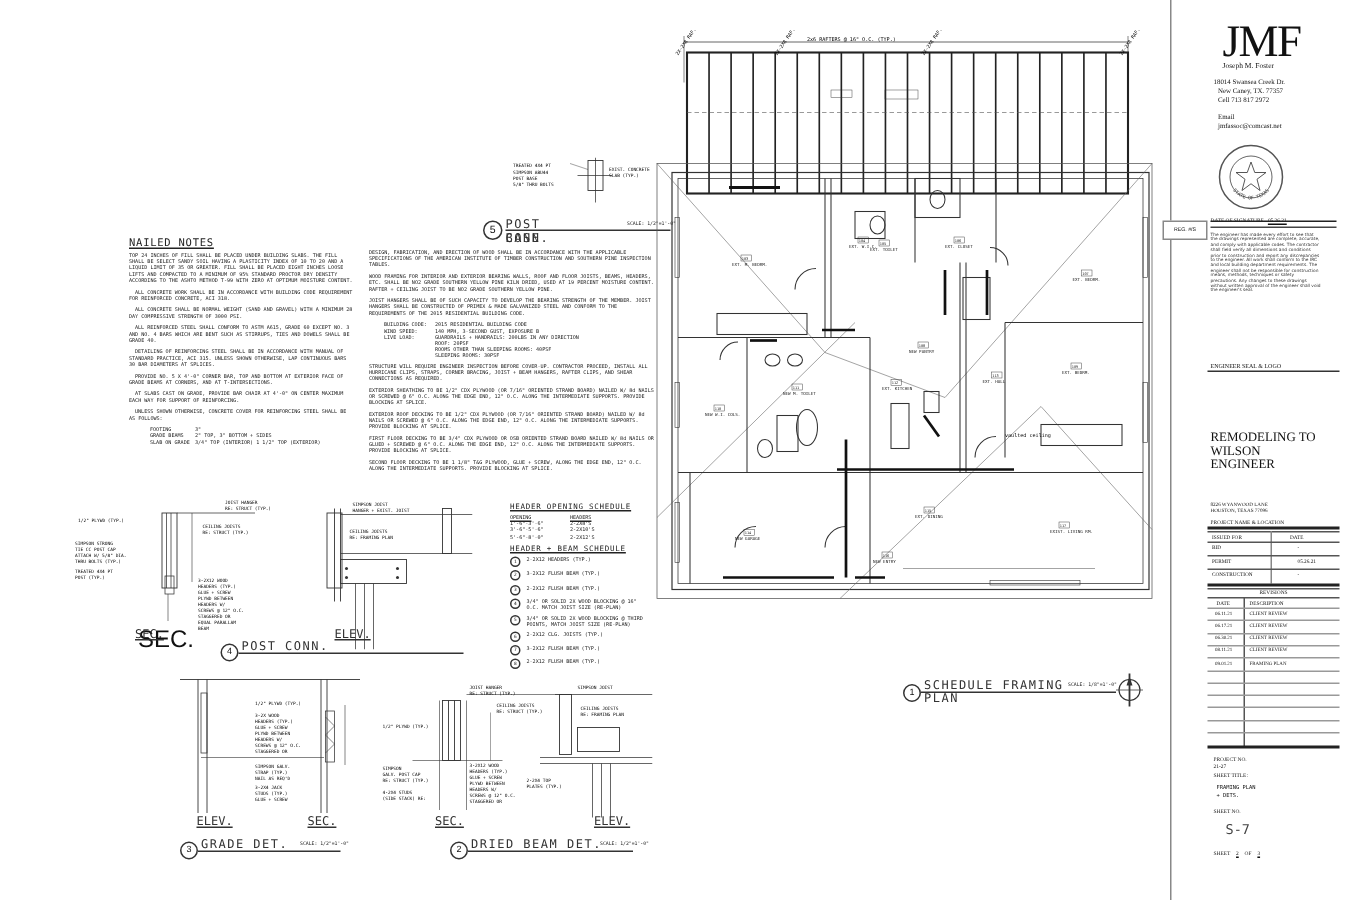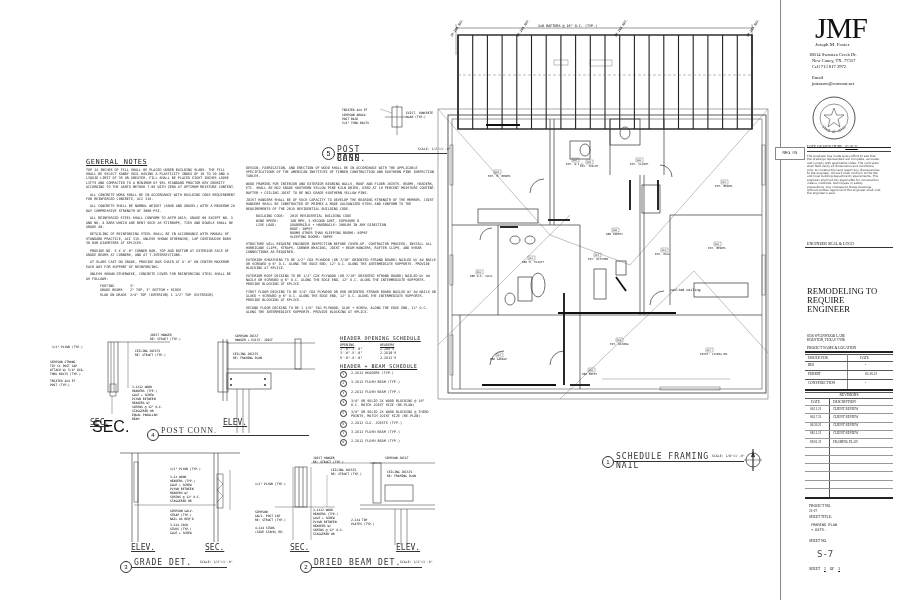--- a/index.html
+++ b/index.html
@@ -11,21 +11,21 @@
   .serif{font-family:"Liberation Serif",serif;}
   .tb-line{position:absolute;left:0;right:0;border-top:1px solid #555;}
   .tb-thick{position:absolute;left:0;right:0;border-top:2px solid #222;}
   svg text{font-family:"DejaVu Sans Mono",monospace;}
   .detail-title{font-family:"DejaVu Sans Mono",monospace;font-size:8px;color:#333;letter-spacing:1px;}
 </style>
 </head>
 <body>
 
 <div class="abs" style="left:86px;top:158px;width:150px;">
-  <div class="hdr" style="font-size:7px;margin-bottom:2px;">GENERAL NOTES</div>
+  <div class="hdr" style="font-size:7px;margin-bottom:2px;">NAILED NOTES</div>
   <div id="gn-paras">
       <div class="note" style="margin-bottom:3.5px;text-indent:0px;">TOP 24 INCHES OF FILL SHALL BE PLACED UNDER BUILDING SLABS. THE FILL SHALL BE SELECT SANDY SOIL HAVING A PLASTICITY INDEX OF 10 TO 20 AND A LIQUID LIMIT OF 35 OR GREATER. FILL SHALL BE PLACED EIGHT INCHES LOOSE LIFTS AND COMPACTED TO A MINIMUM OF 95% STANDARD PROCTOR DRY DENSITY ACCORDING TO THE ASHTO METHOD T-99 WITH ZERO AT OPTIMUM MOISTURE CONTENT.</div>
       <div class="note" style="margin-bottom:3.5px;text-indent:4px;">ALL CONCRETE WORK SHALL BE IN ACCORDANCE WITH BUILDING CODE REQUIREMENT FOR REINFORCED CONCRETE, ACI 318.</div>
       <div class="note" style="margin-bottom:3.5px;text-indent:4px;">ALL CONCRETE SHALL BE NORMAL WEIGHT (SAND AND GRAVEL) WITH A MINIMUM 28 DAY COMPRESSIVE STRENGTH OF 3000 PSI.</div>
       <div class="note" style="margin-bottom:3.5px;text-indent:4px;">ALL REINFORCED STEEL SHALL CONFORM TO ASTM A615, GRADE 60 EXCEPT NO. 3 AND NO. 4 BARS WHICH ARE BENT SUCH AS STIRRUPS, TIES AND DOWELS SHALL BE GRADE 40.</div>
       <div class="note" style="margin-bottom:3.5px;text-indent:4px;">DETAILING OF REINFORCING STEEL SHALL BE IN ACCORDANCE WITH MANUAL OF STANDARD PRACTICE, ACI 315. UNLESS SHOWN OTHERWISE, LAP CONTINUOUS BARS 30 BAR DIAMETERS AT SPLICES.</div>
       <div class="note" style="margin-bottom:3.5px;text-indent:4px;">PROVIDE NO. 5 X 4'-0" CORNER BAR, TOP AND BOTTOM AT EXTERIOR FACE OF GRADE BEAMS AT CORNERS, AND AT T-INTERSECTIONS.</div>
       <div class="note" style="margin-bottom:3.5px;text-indent:4px;">AT SLABS CAST ON GRADE, PROVIDE BAR CHAIR AT 4'-0" ON CENTER MAXIMUM EACH WAY FOR SUPPORT OF REINFORCING.</div>
       <div class="note" style="margin-bottom:3.5px;text-indent:4px;">UNLESS SHOWN OTHERWISE, CONCRETE COVER FOR REINFORCING STEEL SHALL BE AS FOLLOWS:</div>
     </div>
@@ -160,21 +160,21 @@
   <text x="20" y="4" font-size="3">SIMPSON JOIST</text>
   <text x="20" y="8" font-size="3">HANGER + EXIST. JOIST</text>
   <text x="18" y="22" font-size="3">CEILING JOISTS</text>
   <text x="18" y="26" font-size="3">RE: FRAMING PLAN</text>
 </svg>
 <div class="abs" style="left:223px;top:418px;font-size:8px;font-family:'DejaVu Sans Mono',monospace;color:#333;text-decoration:underline;">ELEV.</div>
 <div class="abs" style="left:90px;top:418px;font-size:8px;font-family:'DejaVu Sans Mono',monospace;color:#333;text-decoration:underline;">SEC.</div>
 
 <div class="abs" style="left:147px;top:429px;width:200px;height:14px;">
   <span class="abs" style="left:0;top:0;width:10px;height:10px;border:1px solid #333;border-radius:50%;font-size:6px;text-align:center;line-height:10px;">4</span>
-  <span class="abs detail-title" style="left:14px;top:-3px;white-space:nowrap;font-family:Liberation Serif, serif;">POST CONN.</span>
+  <span class="abs detail-title" style="left:14px;top:-3px;white-space:nowrap;">POST CONN.</span>
   <div class="abs" style="left:12px;top:6px;width:150px;border-top:1px solid #333;"></div>
 </div>
 
 <div class="abs" style="left:340px;top:335px;width:110px;">
   <div class="hdr" style="font-size:5px;">HEADER OPENING SCHEDULE</div>
   <div id="hos-table" style="margin-top:2px;">
       <div class="note" style="display:flex;text-decoration:underline;">
         <span style="width:40px;">OPENING</span>
         <span>HEADERS</span>
       </div>
@@ -471,21 +471,21 @@
       <rect x="276" y="333" width="7" height="4" fill="none" stroke="#333" stroke-width="0.3"></rect>
       <text x="276.5" y="336" font-size="2.4">117</text>
       <text x="270" y="340">EXIST. LIVING RM.</text>
     </g>
   <text x="240" y="276" font-size="3.4" id="vaulted-note">vaulted ceiling</text>
 </svg>
 
 <div class="abs" style="left:602px;top:455px;width:190px;height:22px;">
   <span class="abs" style="left:0;top:1px;width:10px;height:10px;border:1px solid #333;border-radius:50%;font-size:6px;text-align:center;line-height:10px;">1</span>
   <span class="abs detail-title" style="left:14px;top:-3px;white-space:nowrap;">SCHEDULE FRAMING</span>
-  <span class="abs detail-title" style="left:14px;top:6px;white-space:nowrap;">NAIL</span>
+  <span class="abs detail-title" style="left:14px;top:6px;white-space:nowrap;">PLAN</span>
   <div class="abs" style="left:12px;top:6px;width:130px;border-top:1px solid #333;"></div>
   <span class="abs tiny" style="left:110px;top:-1px;white-space:nowrap;">SCALE: 1/8"=1'-0"</span>
   <svg class="abs" style="left:140px;top:-8px;" width="22" height="26">
     <circle cx="11" cy="13" r="7" fill="none" stroke="#333" stroke-width="0.8"></circle>
     <line x1="11" y1="2" x2="11" y2="24" stroke="#333" stroke-width="1.2"></line>
     <line x1="2" y1="13" x2="20" y2="13" stroke="#333" stroke-width="0.5"></line>
     <polygon points="11,4 9,10 13,10" fill="#333"></polygon>
   </svg>
 </div>
 
@@ -513,21 +513,21 @@
   <div class="abs" style="left:-6px;top:147px;width:28px;height:11px;border:1px solid #888;font-size:3.5px;text-align:center;line-height:11px;background:#fff;">REG. #/S</div>
   <div class="abs" style="left:26px;top:147px;width:84px;border-top:1.5px solid #222;"></div>
   <div class="abs" style="left:26px;top:151px;width:84px;border-top:1px solid #444;"></div>
   <div class="abs" style="left:26px;top:155px;width:74px;font-size:2.9px;line-height:3.4px;font-family:'DejaVu Sans',sans-serif;color:#333;">The engineer has made every effort to see that the drawings represented are complete, accurate, and comply with applicable codes. The contractor shall field verify all dimensions and conditions prior to construction and report any discrepancies to the engineer. All work shall conform to the IRC and local building department requirements. The engineer shall not be responsible for construction means, methods, techniques or safety precautions. Any changes to these drawings without written approval of the engineer shall void the engineer's seal.</div>
 
   <div class="abs serif" style="left:26px;top:241px;font-size:4px;white-space:nowrap;">ENGINEER SEAL &amp; LOGO</div>
   <div class="abs" style="left:24px;top:247px;width:88px;border-top:1.5px solid #333;"></div>
 
   <div class="abs serif" style="left:26px;top:287px;font-size:8.6px;line-height:9px;">
     <div>REMODELING TO</div>
-    <div>REQUIRE</div>
+    <div>WILSON</div>
     <div>ENGINEER</div>
   </div>
   <div class="abs serif" style="left:26px;top:334px;font-size:3.4px;line-height:4.4px;">
     <div>8226 WYANWOOD LANE</div>
     <div>HOUSTON, TEXAS 77096</div>
   </div>
   <div class="abs serif" style="left:26px;top:346px;font-size:3.6px;white-space:nowrap;">PROJECT NAME &amp; LOCATION</div>
 
   <div class="abs" style="left:24px;top:351px;width:88px;height:40px;">
     <div class="tb-thick" style="top:0;"></div>

